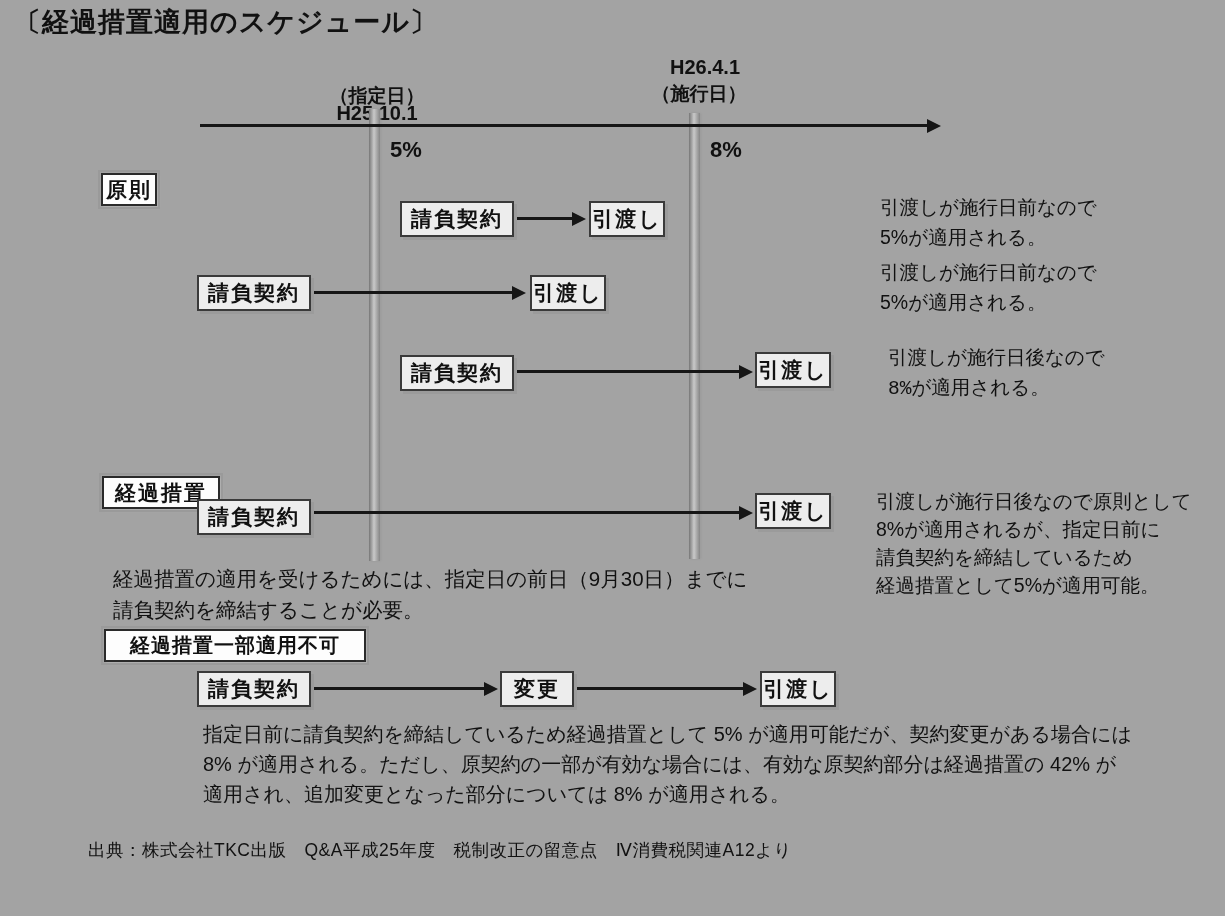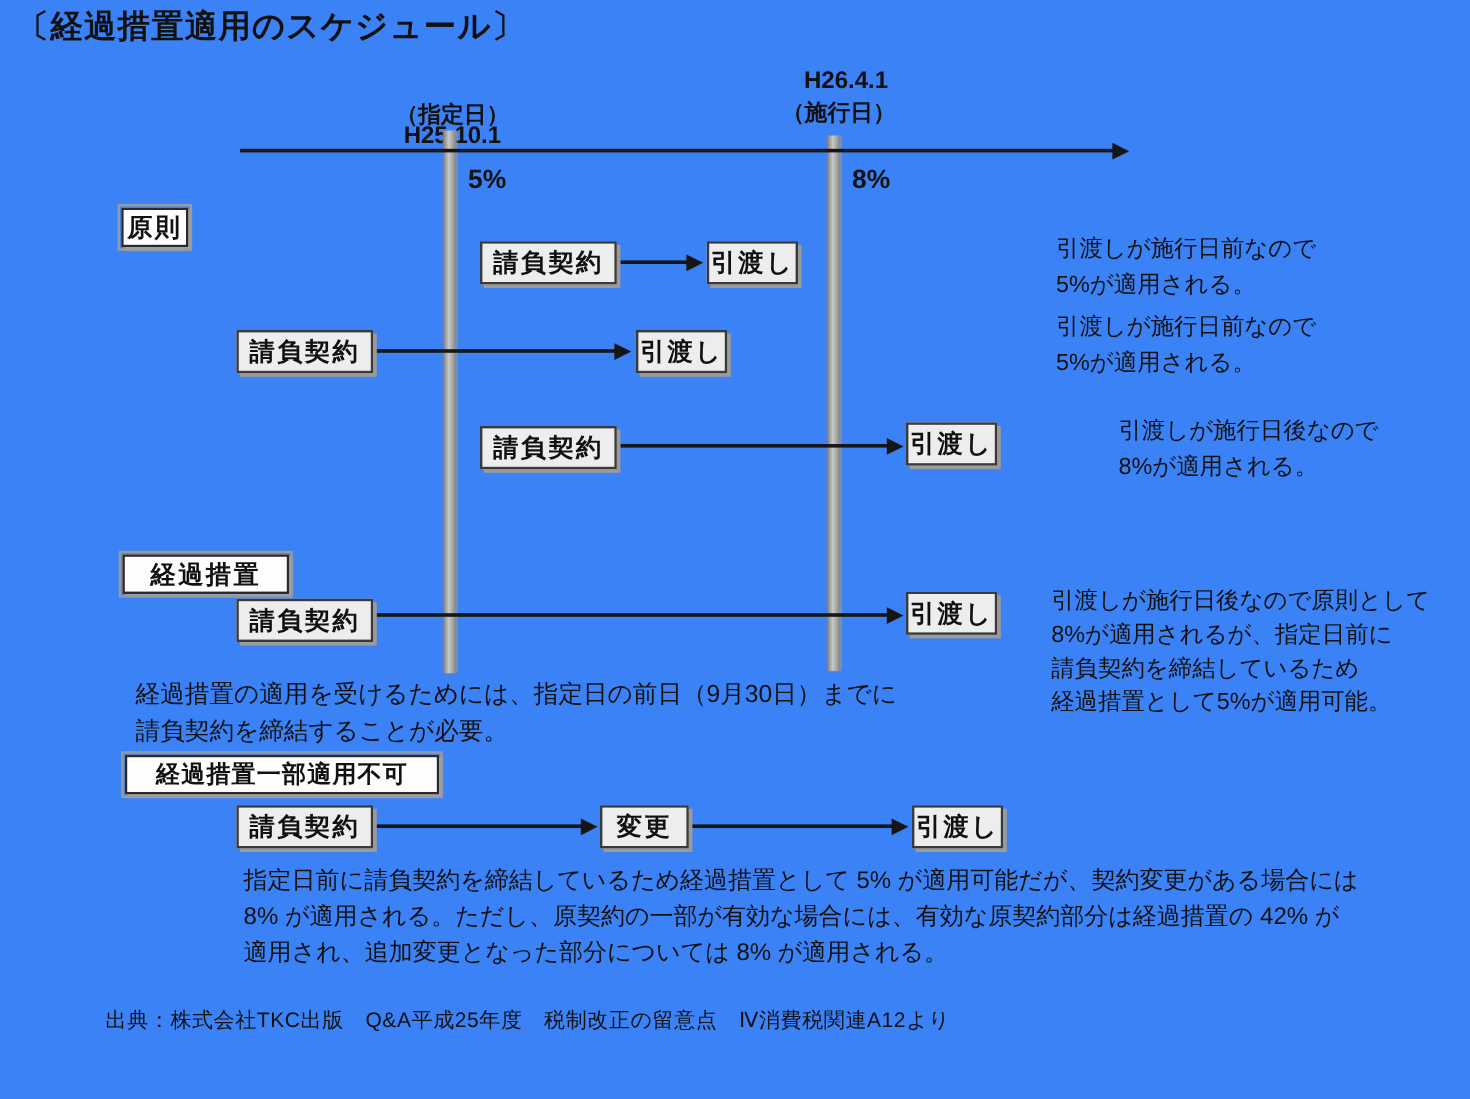--- a/index.html
+++ b/index.html
@@ -1,18 +1,18 @@
 <!DOCTYPE html>
 <html><head>
 <meta charset="utf-8">
 <style>
   * { margin:0; padding:0; box-sizing:border-box; }
   html,body { background:#ffffff; }
   body { font-family:"Liberation Sans","DejaVu Sans",sans-serif; color:#111; }
-  .canvas { position:relative; width:1225px; height:916px; background:#3b82f6; overflow:hidden;padding-left:12px; }
+  .canvas { position:relative; width:1225px; height:916px; background:#a3a3a3; overflow:hidden;padding-left:12px; }
   .abs { position:absolute; }
   .title { font-size:27px; font-weight:bold; letter-spacing:1px; }
   .datelabel { width:130px; text-align:center; font-size:20px; font-weight:bold; }
   .datesub { width:130px; text-align:center; font-size:19px; font-weight:bold; }
   .rate { font-size:22px; font-weight:bold; }
   .vbar { width:11px; background:linear-gradient(90deg,#767676,#c9c9c9 45%,#858585); box-shadow:1px 0 2px #9a9a9a; z-index:1; }
   .hline { height:3px; background:#161616; z-index:2; }
   .hline.head::after { content:""; position:absolute; right:-13px; top:50%; transform:translateY(-50%);
        width:0; height:0; border-left:14px solid #161616; border-top:7px solid transparent; border-bottom:7px solid transparent; }
   .flowbox { background:#ededed; border:2px solid #3a3a3a; box-shadow:3px 3px 0 #9b9b9b;
@@ -60,26 +60,26 @@
   <div class="abs hline head" style="left:313px; top:291px; width:200px;"></div>
   <div class="abs flowbox" style="left:530px; top:275px; width:76px; height:36px;">引渡し</div>
   <div class="abs note" style="left:880px; top:257px;">
     <div>引渡しが施行日前なので</div>
     <div>5%が適用される。</div>
   </div>
 
   <div class="abs flowbox" style="left:400px; top:355px; width:114px; height:36px;">請負契約</div>
   <div class="abs hline head" style="left:517px; top:370px; width:223px;"></div>
   <div class="abs flowbox" style="left:755px; top:352px; width:76px; height:36px;">引渡し</div>
-  <div class="abs note" style="left:932px; top:344px;">
+  <div class="abs note" style="left:888px; top:344px;font-family:Liberation Mono, monospace;">
     <div>引渡しが施行日後なので</div>
     <div>8%が適用される。</div>
   </div>
 
-  <div class="abs secbox" style="left:102px; top:462px; width:139px; height:33px;">経過措置</div>
+  <div class="abs secbox" style="left:102px; top:476px; width:118px; height:33px;">経過措置</div>
 
   <div class="abs flowbox" style="left:197px; top:499px; width:114px; height:36px;">請負契約</div>
   <div class="abs hline head" style="left:313px; top:511px; width:427px;"></div>
   <div class="abs flowbox" style="left:755px; top:493px; width:76px; height:36px;">引渡し</div>
   <div class="abs note note4" style="left:876px; top:487px;">
     <div>引渡しが施行日後なので原則として</div>
     <div>8%が適用されるが、指定日前に</div>
     <div>請負契約を締結しているため</div>
     <div>経過措置として5%が適用可能。</div>
   </div>

